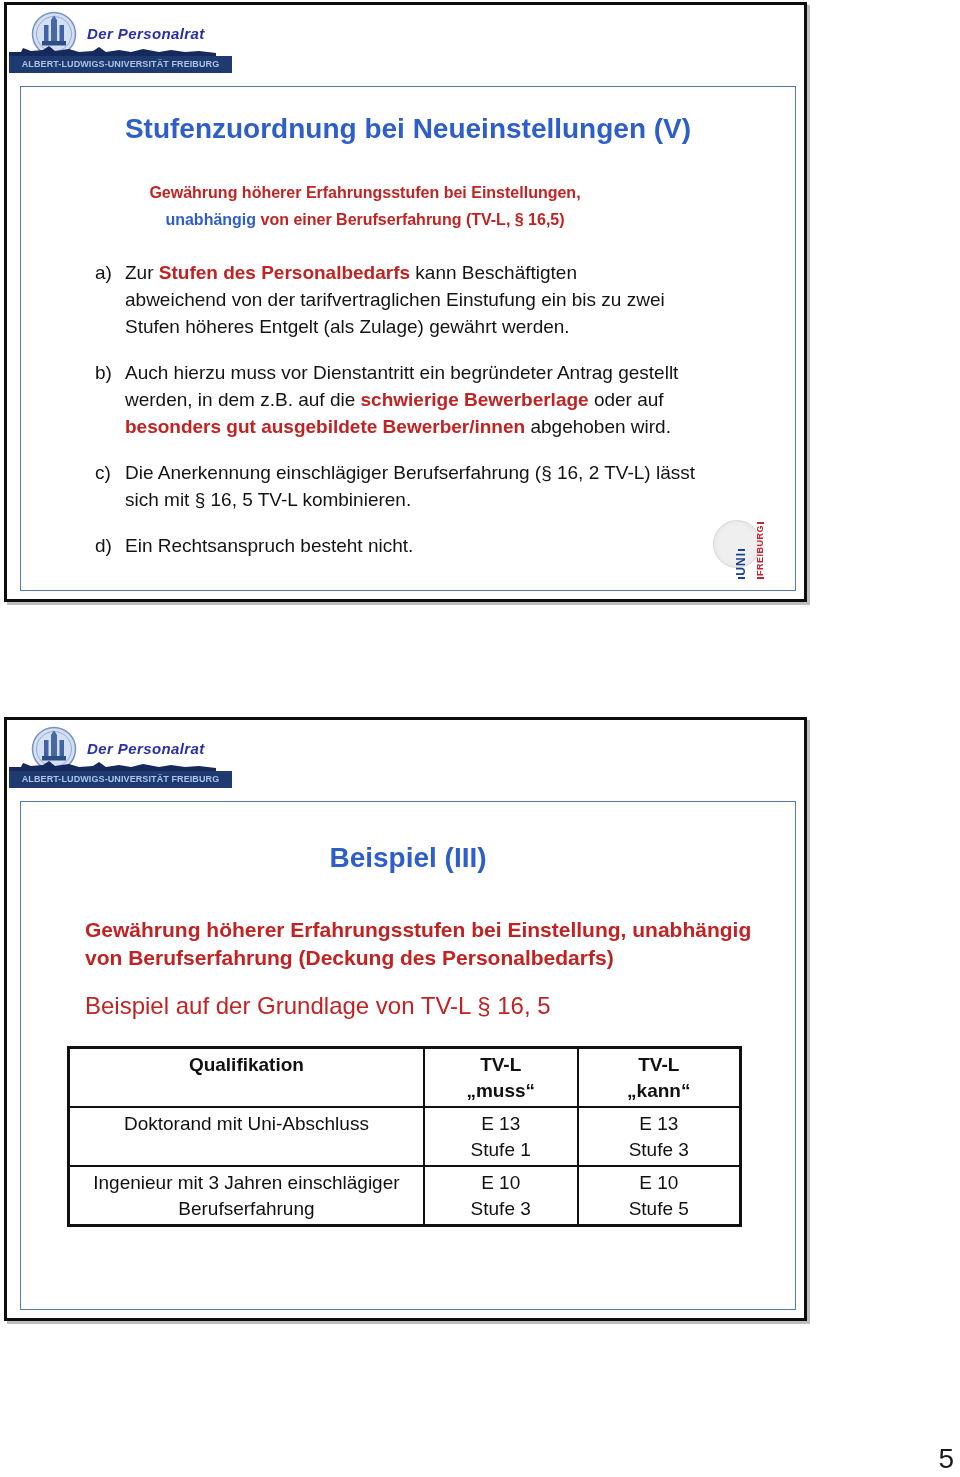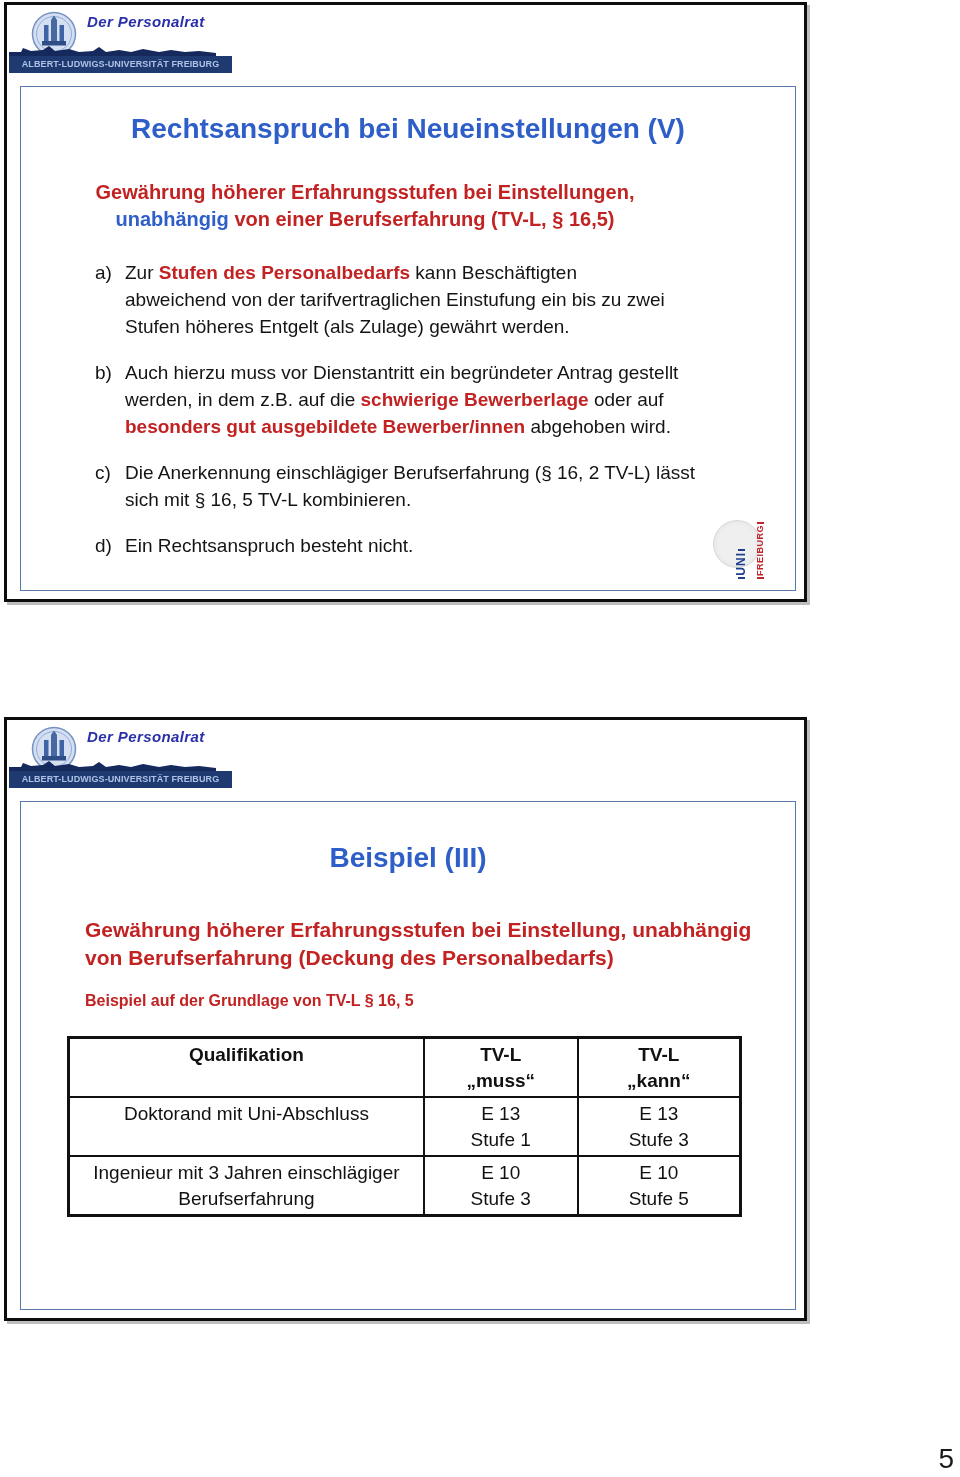--- a/index.html
+++ b/index.html
@@ -17,21 +17,21 @@
     border:3px solid #0d0d0d;
     box-shadow:3px 3px 0 rgba(70,70,70,0.35);
   }
   #slide1 { top:2px;   height:594px; }
   #slide2 { top:717px; height:598px; }
 
   
   .logo-block { position:absolute; top:4px; left:0; width:212px; height:72px; }
   .seal-svg   { position:absolute; left:24px; top:2px; width:46px; height:46px; }
   .personalrat {
-    position:absolute; left:80px; top:4px;
+    position:absolute; left:80px; top:16px;
     font-size:15px; font-weight:bold; font-style:italic;
     color:#2a2faa; letter-spacing:0.4px; white-space:nowrap;
   }
   .skyline-svg { position:absolute; left:2px; top:34px; width:207px; height:13px; }
   .banner {
     position:absolute; left:2px; top:47px; width:223px; height:17px;
     background:#1e3a70;
     color:#aec2e6; font-size:9px; font-weight:bold;
     line-height:17px; text-align:center; white-space:nowrap; overflow:hidden;
     letter-spacing:0.1px;
@@ -44,21 +44,21 @@
     overflow:hidden;
   }
 
   .slide-title {
     margin-top:26px; text-align:center;
     font-size:28px; font-weight:bold; color:#2e5ec8;
   }
   .subtitle {
     margin:34px 0 0 64px; width:560px;
     text-align:center;
-    font-size:20px; font-weight:bold; color:#c22222;
+    font-size:16px; font-weight:bold; color:#c22222;
     line-height:27px;
   }
   .blue-word { color:#2e5ec8; }
 
   .list { margin:26px 0 0 74px; font-size:19px; line-height:27px; color:#141414; }
   .item { display:flex; margin-bottom:19px; }
   .marker { width:30px; flex:none; }
   .itext { width:636px; }
   .red-strong { color:#c22222; font-weight:bold; }
 
@@ -80,21 +80,21 @@
   .dash-blue { background:#1c3f8f; }
   .dash-red  { background:#c0272d; }
 
   
   .intro {
     margin:42px 0 0 64px;
     font-size:21px; font-weight:bold; color:#c22222; line-height:28px;
   }
   .basis {
     margin:20px 0 0 64px;
-    font-size:16px; font-weight:bold; color:#c22222;
+    font-size:24px; font-weight:normal; color:#c22222;
   }
   .tblwrap { margin:26px 0 0 46px; }
   table.grid {
     border-collapse:collapse; table-layout:fixed; width:672px;
     border:3px solid #111;
   }
   table.grid th, table.grid td {
     border:2px solid #111;
     vertical-align:top; text-align:center;
     font-size:19px; line-height:26px;
@@ -125,21 +125,21 @@
       <path d="M11 30 h24 v4.5 h-24 Z" fill="#2e4d86"></path>
     </svg>
     <div class="personalrat">Der Personalrat</div>
     <svg class="skyline-svg" viewBox="0 0 207 13" preserveAspectRatio="none">
       <polygon fill="#16295c" points="0,13 0,9 12,9 14,5 22,8 34,7 40,3 46,8 60,6 70,9 84,8 90,4 97,9 110,7 122,9 134,6 150,9 162,7 176,9 190,8 207,10 207,13"></polygon>
     </svg>
     <div class="banner">ALBERT-LUDWIGS-UNIVERSITÄT FREIBURG</div>
   </div>
 
   <div class="content">
-    <div class="slide-title">Rechtsanspruch bei Neueinstellungen (V)</div>
+    <div class="slide-title">Stufenzuordnung bei Neueinstellungen (V)</div>
 
     <div class="subtitle">
       <span>Gewährung höherer Erfahrungsstufen bei Einstellungen,</span><br>
       <span class="blue-word">unabhängig</span><span> von einer Berufserfahrung (TV-L, § 16,5)</span>
     </div>
 
     <div class="list">
 
       <div class="item">
         <div class="marker">a)</div>

